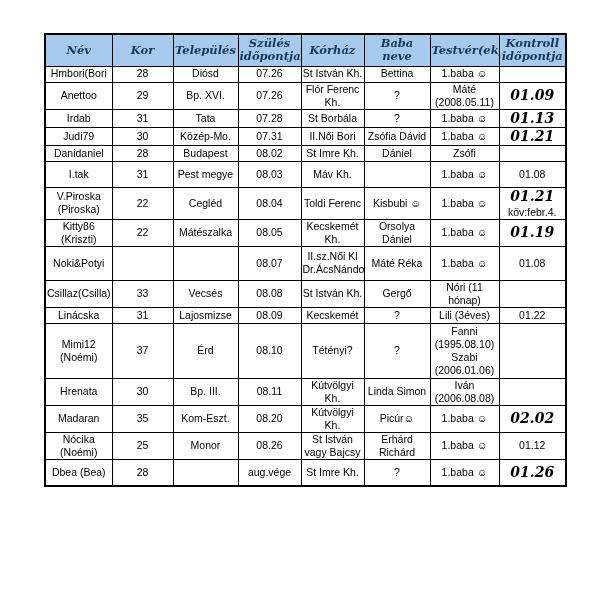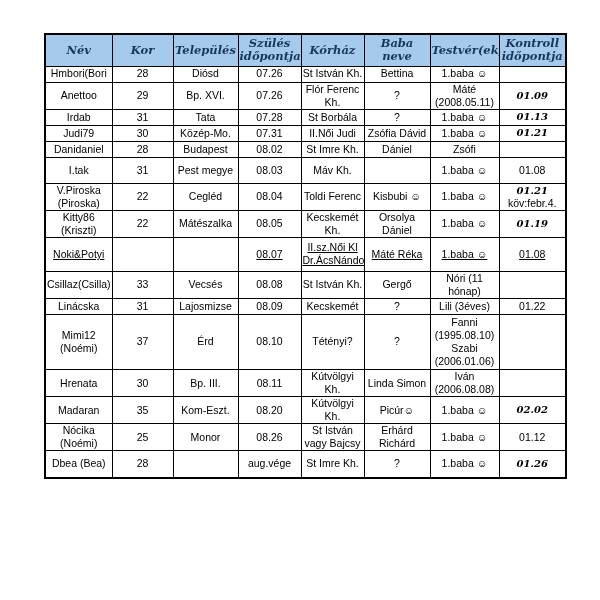--- a/index.html
+++ b/index.html
@@ -31,30 +31,30 @@
     height:32px;
   }
   tbody td {
     font-family:"Liberation Sans", sans-serif;
     font-size:10.5px; line-height:1.24;
     height:16px; color:#000;
   }
   
   tbody tr:nth-child(2)  { height:25px; }
   tbody tr:nth-child(6)  { height:26px; }
-  tbody tr:nth-child(9)  { height:34px;text-decoration:underline; }
+  tbody tr:nth-child(9)  { height:34px; }
   tbody tr:nth-child(12) { height:55px; }
   tbody tr:nth-child(14) { height:27px; }
   tbody tr:nth-child(16) { height:27px; }
   tbody tr:nth-child(17) { height:27px; }
 
   .script-date {
     font-family:"DejaVu Serif", serif;
     font-style:italic; font-weight:bold;
-    font-size:10px;
+    font-size:14px;
   }
 </style>
 </head>
 <body>
 
 <div class="sheet">
   <table class="data-table">
     <colgroup>
       <col style="width:67px">
         <col style="width:61px">
@@ -111,21 +111,21 @@
           <td>St Borbála</td>
           <td>?</td>
           <td>1.baba ☺</td>
           <td><span class="script-date">01.13</span></td>
         </tr>
         <tr>
           <td>Judi79</td>
           <td>30</td>
           <td>Közép-Mo.</td>
           <td>07.31</td>
-          <td>II.Női Judi</td>
+          <td>II.Női Bori</td>
           <td>Zsófia Dávid</td>
           <td>1.baba ☺</td>
           <td><span class="script-date">01.21</span></td>
         </tr>
         <tr>
           <td>Danidaniel</td>
           <td>28</td>
           <td>Budapest</td>
           <td>08.02</td>
           <td>St Imre Kh.</td>

